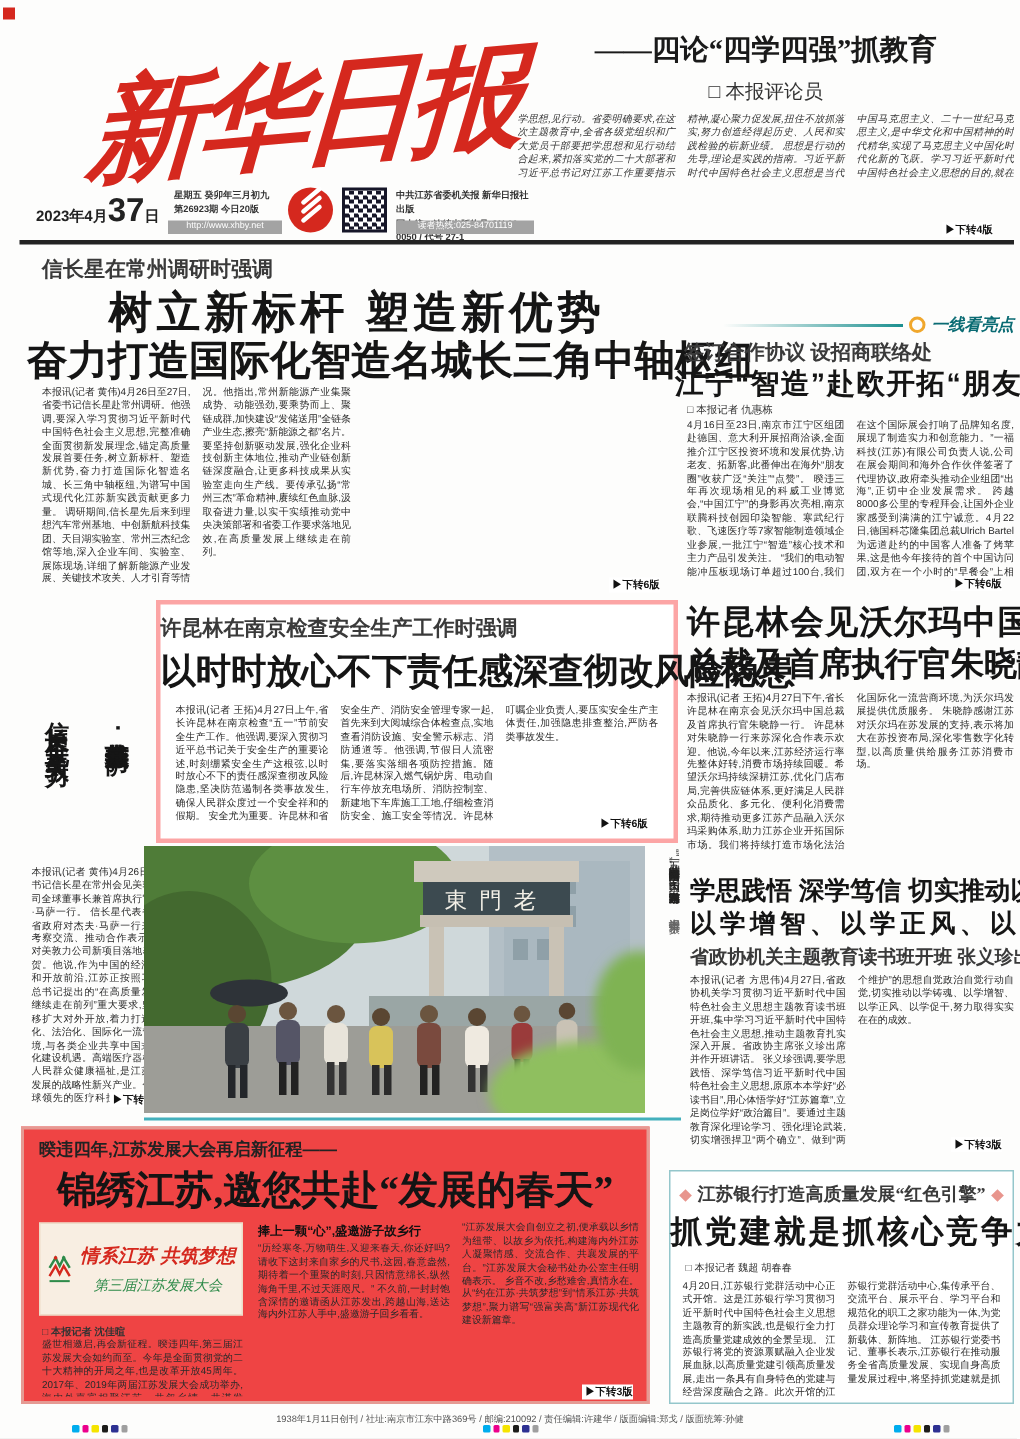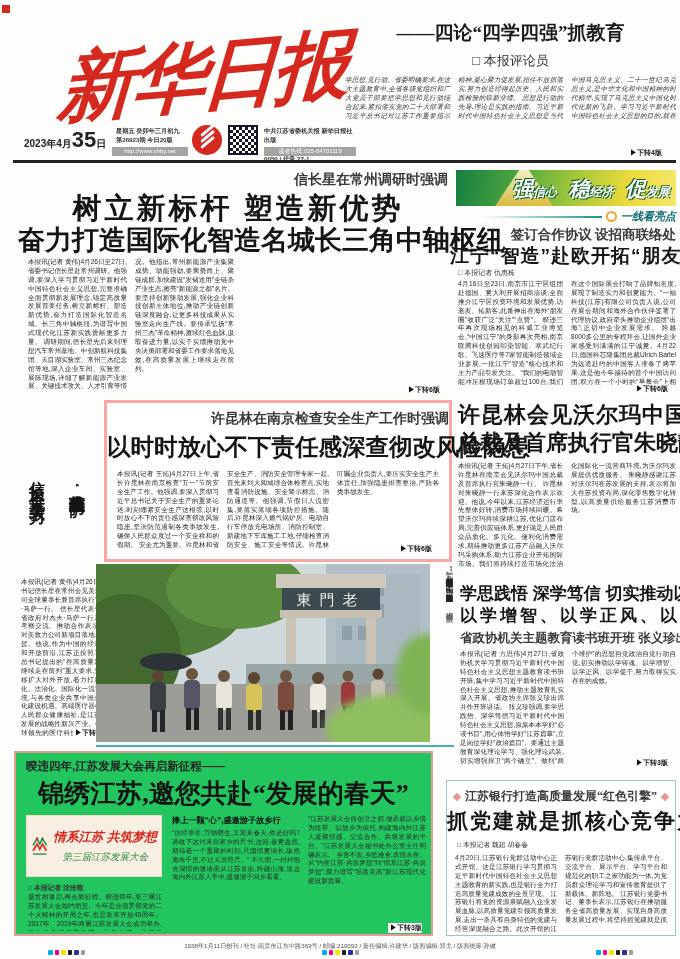--- a/index.html
+++ b/index.html
@@ -7,61 +7,61 @@
         font-family:"Liberation Sans",sans-serif;color:#222;}
   .abs{position:absolute;}
   .s{font-family:"Liberation Serif",serif;}
   .h{font-family:"Liberation Sans",sans-serif;}
   .bt{font-size:6.6px;line-height:1.35;text-align:justify;color:#2a2a2a;overflow:hidden;column-fill:auto;}
   .bt.i{font-style:italic;font-family:"Liberation Serif",serif;color:#333;}
   .c2{column-count:2;column-gap:8px;}
   .c3{column-count:3;column-gap:8px;}
   .c4{column-count:4;column-gap:8px;}
   .cont{font-size:7px;font-weight:bold;color:#111;background:#fff;padding-left:2px;}
-  .kicker{font-family:"Liberation Serif",serif;font-weight:bold;color:#3a3a3a;text-align:right;}
+  .kicker{font-family:"Liberation Serif",serif;font-weight:bold;color:#3a3a3a;text-align:left;}
   .grayBar{background:#a3a3a3;color:#fff;font-size:6px;text-align:center;line-height:9px;height:9px;}
   .brand{color:#d5281e;font-family:"DejaVu Serif",serif;font-style:italic;font-weight:bold;
          font-size:76px;letter-spacing:-4px;transform:rotate(-5deg) skewX(-8deg);white-space:nowrap;}
   .seal{width:30px;height:30px;border-radius:50%;background:#d5281e;padding-top:1px;box-sizing:border-box;}
   .seal i{display:block;width:17px;height:2.6px;background:#fff;border-radius:2px;transform:rotate(-40deg);margin:3.4px auto 0;}
   .qr{width:30px;height:30px;background:repeating-conic-gradient(#161628 0% 25%,#fff 0% 50%) 0 0/6px 6px;border:2px solid #161628;box-sizing:border-box;}
   .rule{background:#232323;}
   .teal{background:#43b0bc;}
   .vert{writing-mode:vertical-rl;}
   .banner{background:linear-gradient(100deg,#157f41 0%,#4ea63d 28%,#a9c93b 55%,#edd93b 78%,#f4e96d 100%);overflow:hidden;}
   .road{position:absolute;left:38px;top:0;width:60px;height:38px;background:linear-gradient(#fff8d0,#e8b93a);clip-path:polygon(42% 0,58% 0,100% 100%,0 100%);opacity:.9;}
   .bw{position:relative;display:inline-block;font-style:italic;font-weight:900;color:#fff;
       text-shadow:1px 1px 0 #0e5e2f,-1px -1px 0 #0e5e2f;margin-right:7px;white-space:nowrap;}
   .bw b{font-size:21px;} .bw span{font-size:12px;}
   .tagline{display:flex;align-items:center;justify-content:flex-end;gap:4px;}
   .tagline .ln{height:2px;width:120px;background:linear-gradient(90deg,rgba(20,130,130,0),#1b8f8f);}
   .tagline .ring{width:7px;height:7px;border:2px solid #f0a72c;border-radius:50%;}
   .tagline .tx{color:#0a6b73;font-weight:bold;font-style:italic;font-size:11px;}
   .redbox{border:3px solid #fca5a5;background:#fff;box-sizing:border-box;}
-  .pinkbox{border:2px solid #e59a93;background:#22c55e;box-sizing:border-box;}
+  .pinkbox{border:2px solid #e59a93;background:#ef4444;box-sizing:border-box;}
   .bankbox{border:1px solid #94c6cb;background:#fff;box-sizing:border-box;}
   .hl{font-weight:900;color:#151515;text-align:center;letter-spacing:1px;white-space:nowrap;}
   .dots{display:flex;gap:2px;}
   .dots i{width:4.5px;height:4.5px;border-radius:1px;display:block;}
   .d-c{background:#00adee;} .d-m{background:#ec008c;} .d-y{background:#f5e400;}
   .d-k{background:#1d1d1b;} .d-b{background:#2e3192;} .d-g{background:#9f9f9f;}
   .logoBox{background:#f8eee2;border:1px solid #eddcc8;display:flex;align-items:center;gap:5px;padding:4px;box-sizing:border-box;}
   .diam{width:6px;height:6px;background:#e8958d;transform:rotate(45deg);}
 </style>
 </head>
 <body>
 
 <div class="page">
 
   <div class="abs" style="left:2px;top:5px;width:8px;height:8px;background:#d5281e;"></div>
 
   <div class="abs brand" style="left:58px;top:26px;">新华日报</div>
 
   <div class="abs" style="left:24px;top:127px;width:90px;">
-    <span style="font-size:10px;font-weight:bold;">2023年4月</span><span style="font-size:22px;font-weight:bold;">35</span><span style="font-size:10px;font-weight:bold;">日</span>
+    <span style="font-size:10px;font-weight:bold;">2023年4月</span><span style="font-size:22px;font-weight:bold;">37</span><span style="font-size:10px;font-weight:bold;">日</span>
   </div>
   <div class="abs" style="left:116px;top:126px;width:72px;font-size:6.2px;line-height:1.5;font-weight:bold;color:#333;">
     <div>星期五 癸卯年三月初九</div>
     <div>第26923期 今日20版</div>
   </div>
   <div class="abs grayBar" style="left:112px;top:147px;width:76px;">http://www.xhby.net</div>
 
   <div class="abs seal" style="left:192px;top:125px;">
       <i></i>
       <i></i>
@@ -83,28 +83,20 @@
   <div class="abs cont" style="left:628px;top:148px;">▶下转4版</div>
 
   <div class="abs rule" style="left:13px;top:160px;width:663px;height:3px;"></div>
 
   <div class="abs kicker" style="left:28px;top:171px;width:420px;font-size:14px;">信长星在常州调研时强调</div>
   <div class="abs hl" style="left:28px;top:189px;width:420px;font-size:29px;letter-spacing:3px;">树立新标杆 塑造新优势</div>
   <div class="abs hl" style="left:18px;top:222px;width:440px;font-size:27px;letter-spacing:0;">奋力打造国际化智造名城长三角中轴枢纽</div>
   <div class="abs bt c4" style="left:28px;top:258px;width:420px;height:136px;">本报讯(记者 黄伟)4月26日至27日,省委书记信长星赴常州调研。他强调,要深入学习贯彻习近平新时代中国特色社会主义思想,完整准确全面贯彻新发展理念,锚定高质量发展首要任务,树立新标杆、塑造新优势,奋力打造国际化智造名城、长三角中轴枢纽,为谱写中国式现代化江苏新实践贡献更多力量。 调研期间,信长星先后来到理想汽车常州基地、中创新航科技集团、天目湖实验室、常州三杰纪念馆等地,深入企业车间、实验室、展陈现场,详细了解新能源产业发展、关键技术攻关、人才引育等情况。他指出,常州新能源产业集聚成势、动能强劲,要乘势而上、聚链成群,加快建设“发储送用”全链条产业生态,擦亮“新能源之都”名片。要坚持创新驱动发展,强化企业科技创新主体地位,推动产业链创新链深度融合,让更多科技成果从实验室走向生产线。要传承弘扬“常州三杰”革命精神,赓续红色血脉,汲取奋进力量,以实干实绩推动党中央决策部署和省委工作要求落地见效,在高质量发展上继续走在前列。</div>
   <div class="abs cont" style="left:406px;top:385px;">▶下转6版</div>
 
-  <div class="abs banner" style="left:456px;top:170px;width:220px;height:36px;">
-    <div class="road"></div>
-    <div class="abs" style="left:56px;top:5px;white-space:nowrap;">
-      <span class="bw"><b>强</b><span>信心</span></span>
-      <span class="bw"><b>稳</b><span>经济</span></span>
-      <span class="bw"><b>促</b><span>发展</span></span>
-    </div>
-  </div>
   <div class="abs tagline" style="left:456px;top:209px;width:220px;">
     <div class="ln"></div>
     <div class="ring"></div>
     <div class="tx">一线看亮点</div>
   </div>
   <div class="abs kicker" style="left:456px;top:226px;width:220px;font-size:13.5px;">签订合作协议 设招商联络处</div>
   <div class="abs hl" style="left:450px;top:243px;width:232px;font-size:19px;">江宁“智造”赴欧开拓“朋友圈”</div>
   <div class="abs" style="left:458px;top:268px;font-size:7px;color:#333;">□ 本报记者 仇惠栋</div>
   <div class="abs bt c2" style="left:458px;top:280px;width:218px;height:112px;">4月16日至23日,南京市江宁区组团赴德国、意大利开展招商洽谈,全面推介江宁区投资环境和发展优势,访老友、拓新客,此番伸出在海外“朋友圈”收获广泛“关注”“点赞”。 暌违三年再次现场相见的科威工业博览会,“中国江宁”的身影再次亮相,南京联腾科技创园印染智能、寒武纪行歌、飞速医疗等7家智能制造领域企业参展,一批江宁“智造”核心技术和主力产品引发关注。 “我们的电动智能冲压板现场订单超过100台,我们在这个国际展会打响了品牌知名度,展现了制造实力和创意能力。”一福科技(江苏)有限公司负责人说,公司在展会期间和海外合作伙伴签署了代理协议,政府牵头推动企业组团“出海”,正切中企业发展需求。 跨越8000多公里的专程拜会,让国外企业家感受到满满的江宁诚意。4月22日,德国科芯隆集团总裁Ulrich Bartel为远道赴约的中国客人准备了烤苹果,这是他今年接待的首个中国访问团,双方在一个小时的“早餐会”上相谈甚欢,达成在南京增资扩产项目意向。 “三个月后,南京见面!”Ulrich Bartel爽快地接受江宁区邀请,将实地考察在宁项目,推进新工厂建设。该公司是全球塑料配套供应系统和大宗物料输送系统领域的龙头企业。</div>
   <div class="abs cont" style="left:634px;top:384px;">▶下转6版</div>

